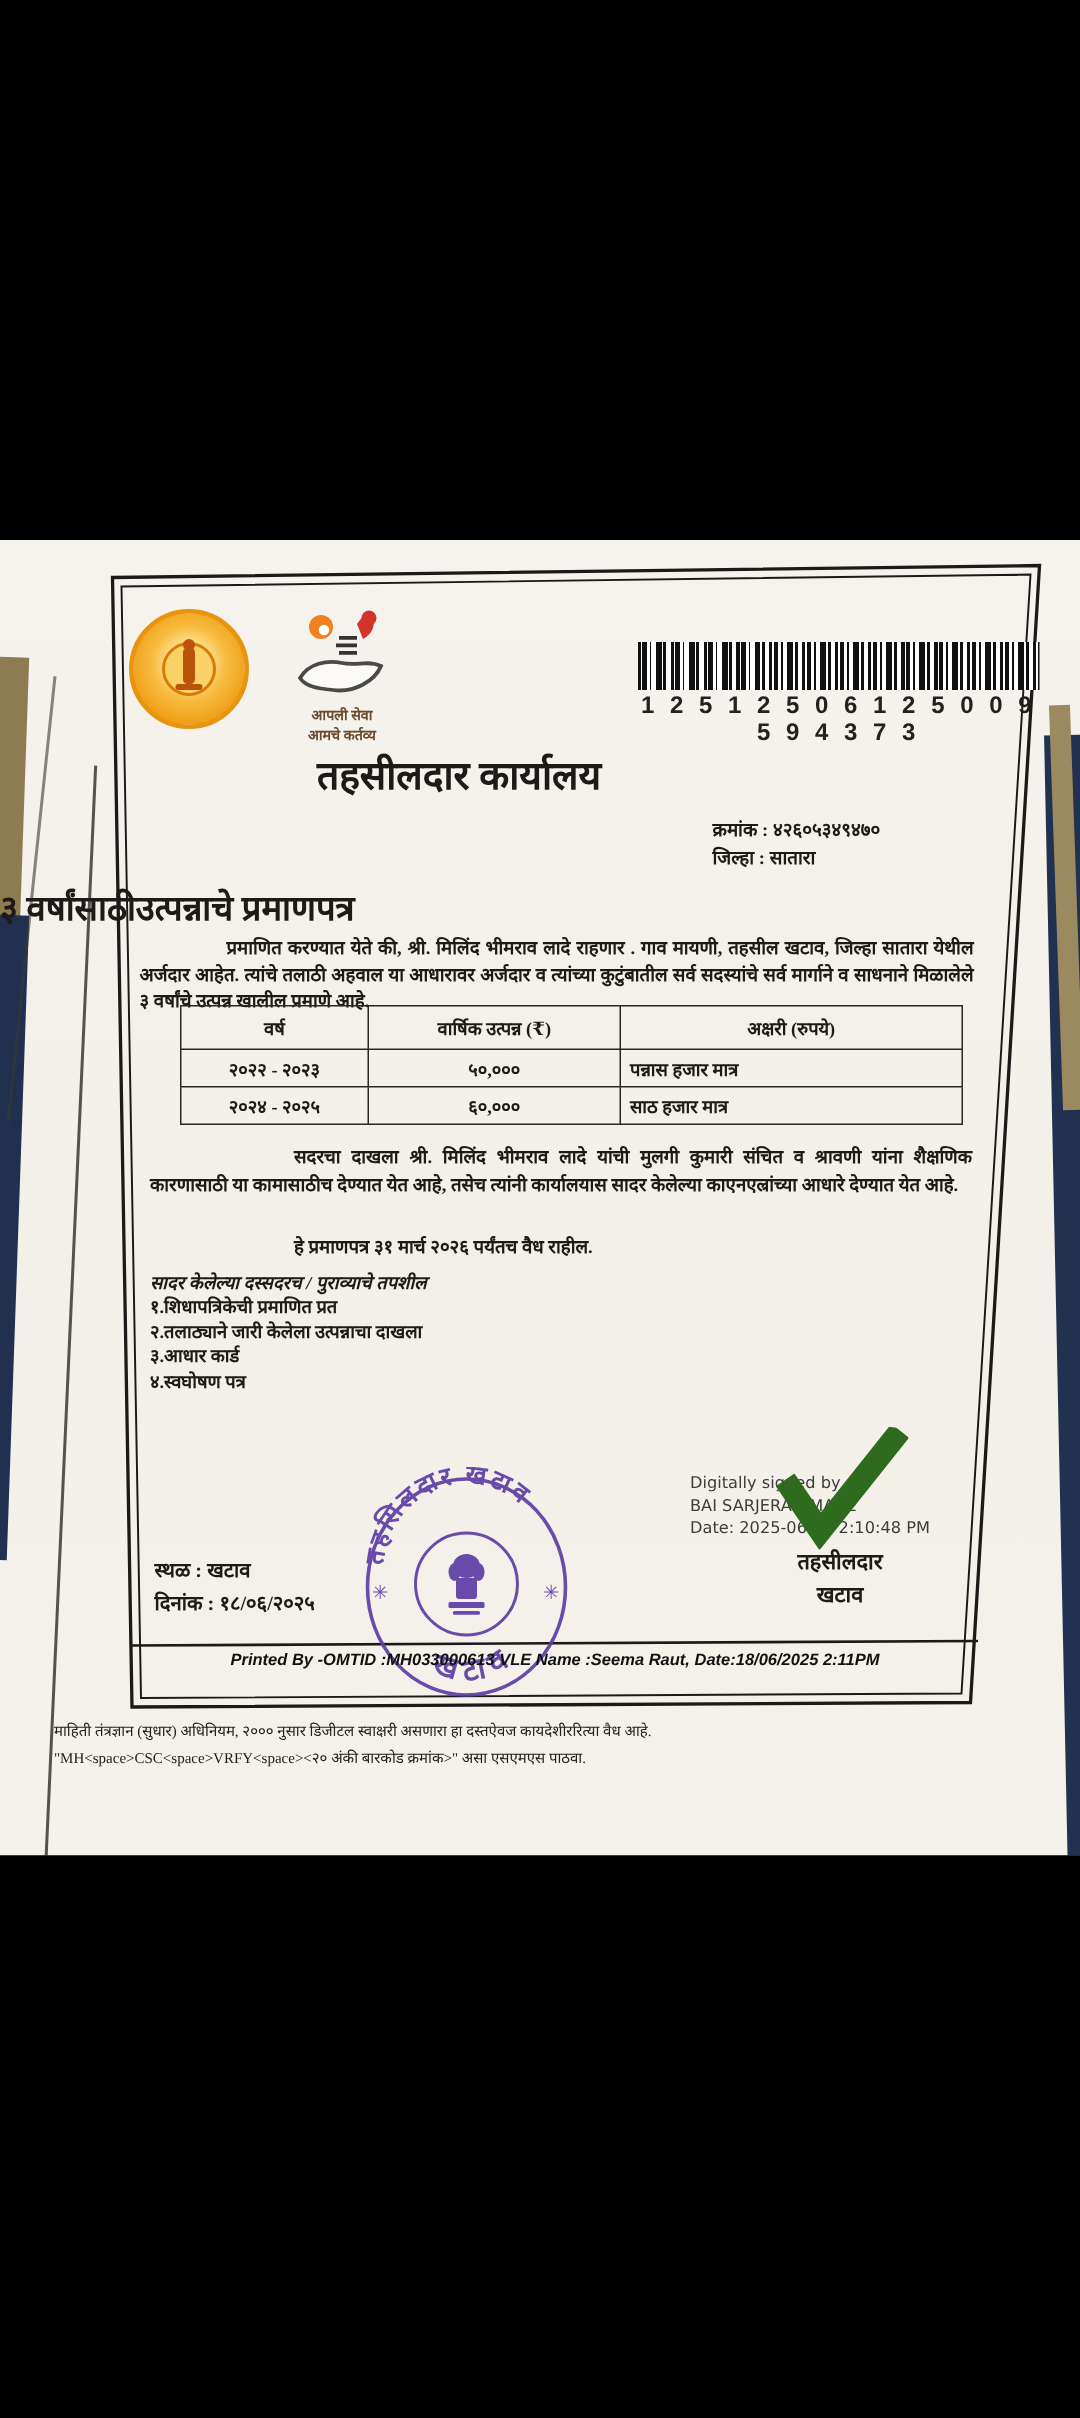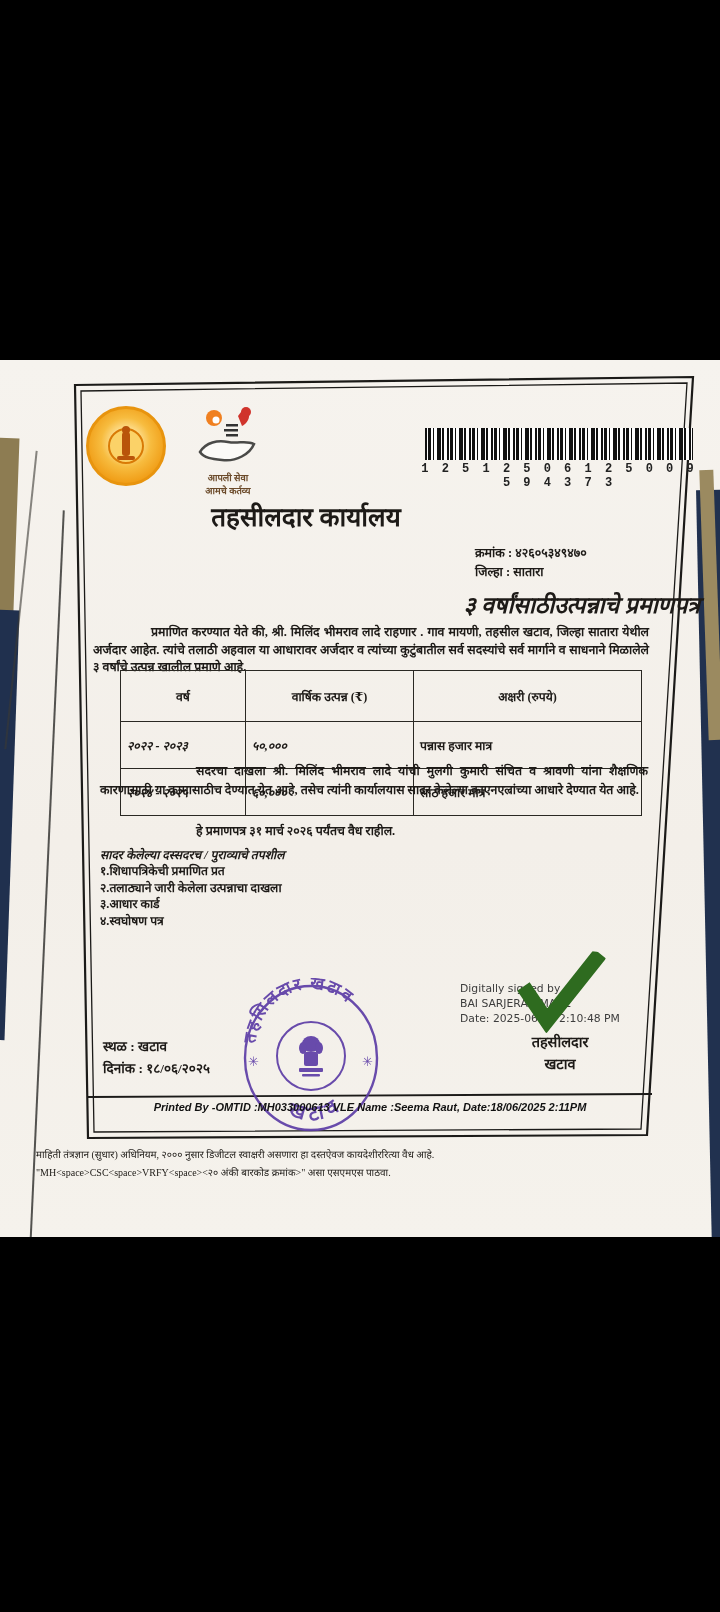--- a/index.html
+++ b/index.html
@@ -21,34 +21,34 @@
           background:radial-gradient(circle at 50% 45%,#ffe9a8 18%,#f7bc3f 45%,#f09c15 75%,#e08a0c 100%);
           border:3px solid #e8940e;display:flex;align-items:center;justify-content:center;}
   .emblem-inner{width:40px;height:52px;}
   .handlogo{position:absolute;left:192px;top:46px;width:72px;height:64px;}
   .logo-caption{position:absolute;left:178px;top:112px;width:100px;text-align:center;
                 font-size:9.5px;line-height:1.35;color:#6b4a2a;font-weight:600;}
   .barcode{position:absolute;left:425px;top:68px;width:268px;height:32px;background:
      repeating-linear-gradient(90deg,#111 0 2px,#fff 2px 3px,#111 3px 6px,#fff 6px 8px,#111 8px 9px,#fff 9px 12px,
      #111 12px 16px,#fff 16px 17px,#111 17px 19px,#fff 19px 22px);}
   .barcode-digits{position:absolute;left:420px;top:102px;width:278px;text-align:center;
-     font-family:Liberation Mono, monospace;font-size:12px;font-weight:700;letter-spacing:3px;color:#222;}
+     font-family:Liberation Sans, sans-serif;font-size:16px;font-weight:700;letter-spacing:3px;color:#222;}
   .office-title{position:absolute;left:0;top:138px;width:612px;text-align:center;
      font-size:26px;font-weight:700;}
   .refblock{position:absolute;left:475px;top:184px;font-size:12.5px;font-weight:700;line-height:1.55;}
-  .cert-title{position:absolute;left:0;top:228px;width:700px;text-align:right;font-size:23px;font-weight:700;font-style:italic;}
+  .cert-title{position:absolute;left:0;top:228px;width:700px;text-align:left;font-size:23px;font-weight:700;}
   .intro{position:absolute;left:93px;top:264px;width:556px;font-size:12.4px;font-weight:700;
      line-height:1.43;text-indent:58px;text-align:justify;}
   
   .inc-table{position:absolute;left:120px;top:310px;width:522px;border-collapse:collapse;
      font-size:12.2px;font-weight:700;}
-  .inc-table th,.inc-table td{border:1.6px solid #2a2823;padding:14px 6px;}
+  .inc-table th,.inc-table td{border:1.6px solid #2a2823;padding:3px 6px;}
   .inc-table th{text-align:center;height:22px;}
   .inc-table td{height:18px;}
-  .c-center{font-style:italic;}
+  .c-center{text-align:center;}
   .c-left{text-align:left;padding-left:10px;}
   .purpose{position:absolute;left:100px;top:402px;width:548px;font-size:12.4px;font-weight:700;
      line-height:1.5;text-indent:96px;text-align:justify;}
   .validity{position:absolute;left:196px;top:462px;font-size:12.4px;font-weight:700;}
   .docs-head{position:absolute;left:100px;top:486px;font-size:12.2px;font-weight:700;font-style:italic;}
   .docs{position:absolute;left:100px;top:503px;font-size:12.2px;font-weight:700;line-height:16.5px;}
   
   .stamp{position:absolute;left:236px;top:618px;opacity:.92;}
   .digsig{position:absolute;left:420px;top:622px;font-family:"DejaVu Sans","Liberation Sans",sans-serif;
      font-size:10.8px;color:#3c3c3c;line-height:1.38;margin-left:40px;}

